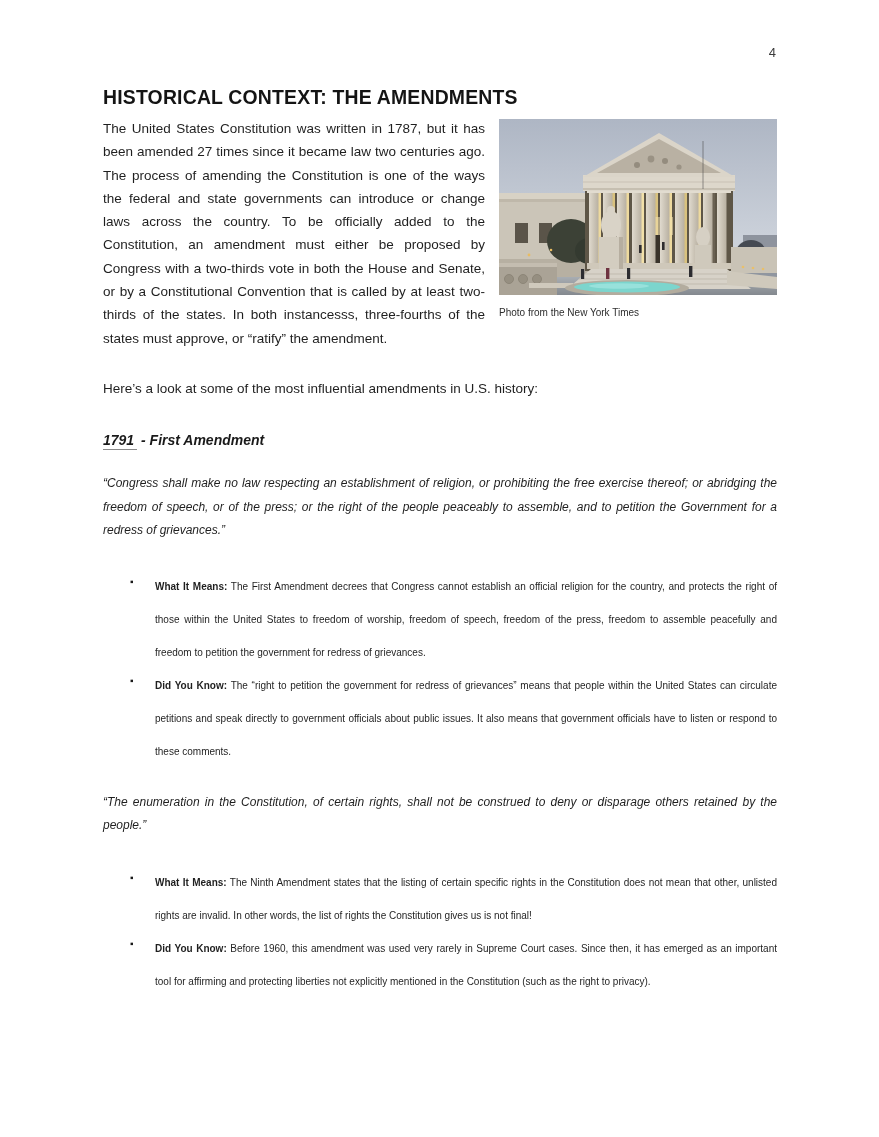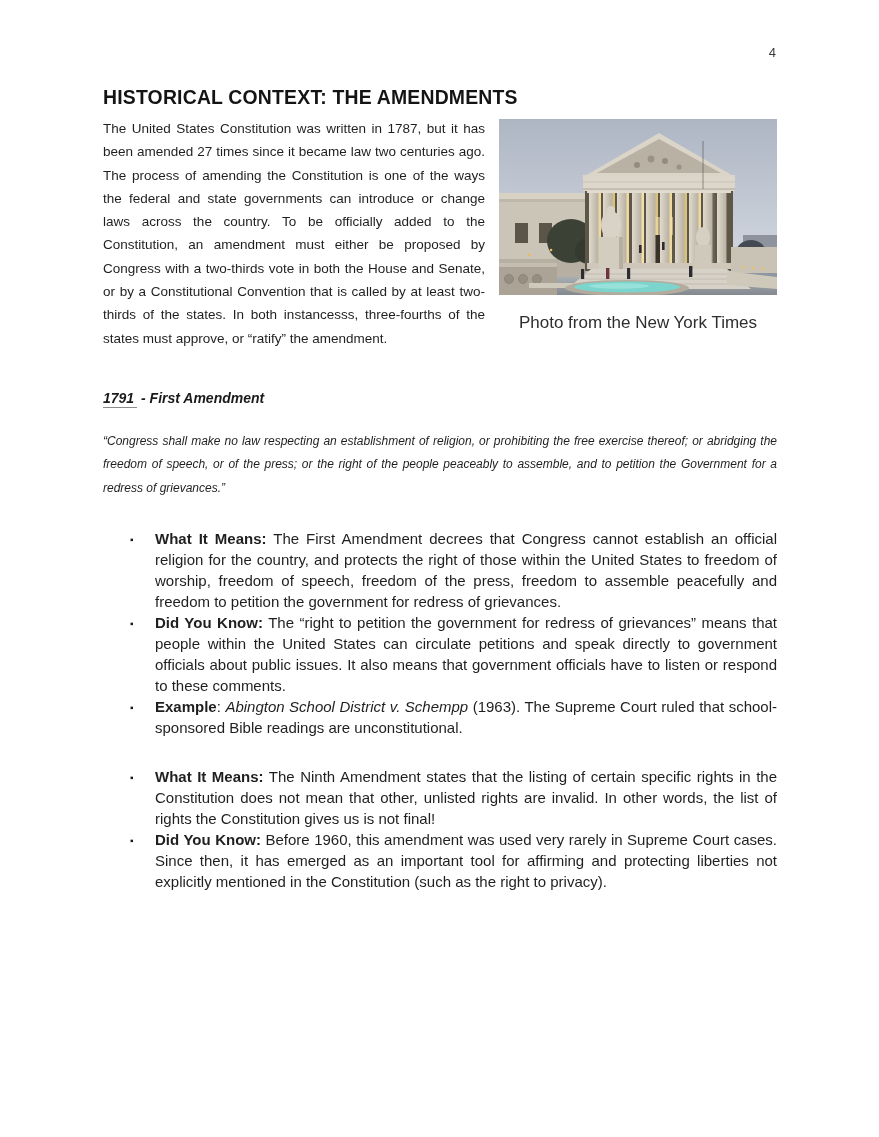--- a/index.html
+++ b/index.html
@@ -26,46 +26,46 @@
   }
 
   .intro { font-size:13.5px; line-height:23.3px; text-align:justify; }
   .intro::after { content:""; display:block; clear:both; }
 
   figure.photo {
     float:right; width:278px; margin:2px 0 6px 14px;
   }
   figure.photo svg { display:block; width:278px; height:176px; }
   figcaption {
-    text-align:center; font-size:17px; color:#2e2e2e;
-    margin-top:21px; line-height:14px;
+    font-size:10px; color:#2e2e2e;
+    margin-top:11px; line-height:14px;
   }
 
   p.lead { margin:27px 0 0; font-size:13.5px; line-height:23.3px; }
 
   h2.amendment {
-    margin:39px 0 0; font-size:14px; line-height:18px;
+    margin:31px 0 0; font-size:14px; line-height:18px;
     font-style:italic; font-weight:700; color:#1a1a1a;
   }
   h2.amendment .year {
     border-bottom:1.4px solid #8a8a8a;
     padding-right:3px; padding-bottom:1px;
   }
 
   p.quote {
     margin:23px 0 0; font-style:italic;
     font-size:12px; line-height:23.3px; text-align:justify;
   }
 
   ul.points {
     margin:28px 0 0; padding:0 0 0 27px; list-style:none;
   }
   ul.points li {
     position:relative; padding-left:25px;
-    font-size:15px; line-height:21px; text-align:justify;
+    font-size:10px; line-height:33px; text-align:justify;
   }
   ul.points li::before {
     content:"▪"; position:absolute; left:0; top:0;
     font-size:10px; line-height:23.3px; color:#1a1a1a;
   }
   .bl { font-weight:700; }
   .case { font-style:italic; }
 </style>
 </head>
 <body>
@@ -190,41 +190,39 @@
           <rect x="128" y="149" width="3.2" height="11" fill="#2c2c30"></rect>
           <rect x="190" y="147" width="3.4" height="11" fill="#2c2c30"></rect>
           <rect x="140" y="126" width="2.6" height="8" fill="#2e2c2e"></rect>
           <rect x="163" y="123" width="2.6" height="8" fill="#2e2c2e"></rect>
         </svg>
         <figcaption>Photo from the New York Times</figcaption>
       </figure>
       <span>The United States Constitution was written in 1787, but it has been amended 27 times since it became law two centuries ago. The process of amending the Constitution is one of the ways the federal and state governments can introduce or change laws across the country. To be officially added to the Constitution, an amendment must either be proposed by Congress with a two-thirds vote in both the House and Senate, or by a Constitutional Convention that is called by at least two-thirds of the states. In both instancesss, three-fourths of the states must approve, or “ratify” the amendment.</span>
     </div>
 
+    <p class="lead">Here’s a look at some of the most influential amendments in U.S. history:</p>
 
     <h2 class="amendment"><span class="year">1791</span><span> - First Amendment</span></h2>
 
     <p class="quote">“Congress shall make no law respecting an establishment of religion, or prohibiting the free exercise thereof; or abridging the freedom of speech, or of the press; or the right of the people peaceably to assemble, and to petition the Government for a redress of grievances.”</p>
 
     <ul class="points">
       <li>
         <span class="bl">What It Means:</span>
         <span>The First Amendment decrees that Congress cannot establish an official religion for the country, and protects the right of those within the United States to freedom of worship, freedom of speech, freedom of the press, freedom to assemble peacefully and freedom to petition the government for redress of grievances.</span>
       </li>
       <li>
         <span class="bl">Did You Know:</span>
         <span>The “right to petition the government for redress of grievances” means that people within the United States can circulate petitions and speak directly to government officials about public issues. It also means that government officials have to listen or respond to these comments.</span>
       </li>
-      <li>
-        <span class="bl">Example</span><span>: </span><span class="case">Abington School District v. Schempp</span>
-        <span>(1963). The Supreme Court ruled that school-sponsored Bible readings are unconstitutional.</span>
-      </li>
     </ul>
 
 
+    <p class="quote">“The enumeration in the Constitution, of certain rights, shall not be construed to deny or disparage others retained by the people.”</p>
 
     <ul class="points">
       <li>
         <span class="bl">What It Means:</span>
         <span>The Ninth Amendment states that the listing of certain specific rights in the Constitution does not mean that other, unlisted rights are invalid. In other words, the list of rights the Constitution gives us is not final!</span>
       </li>
       <li>
         <span class="bl">Did You Know:</span>
         <span>Before 1960, this amendment was used very rarely in Supreme Court cases. Since then, it has emerged as an important tool for affirming and protecting liberties not explicitly mentioned in the Constitution (such as the right to privacy).</span>
       </li>

